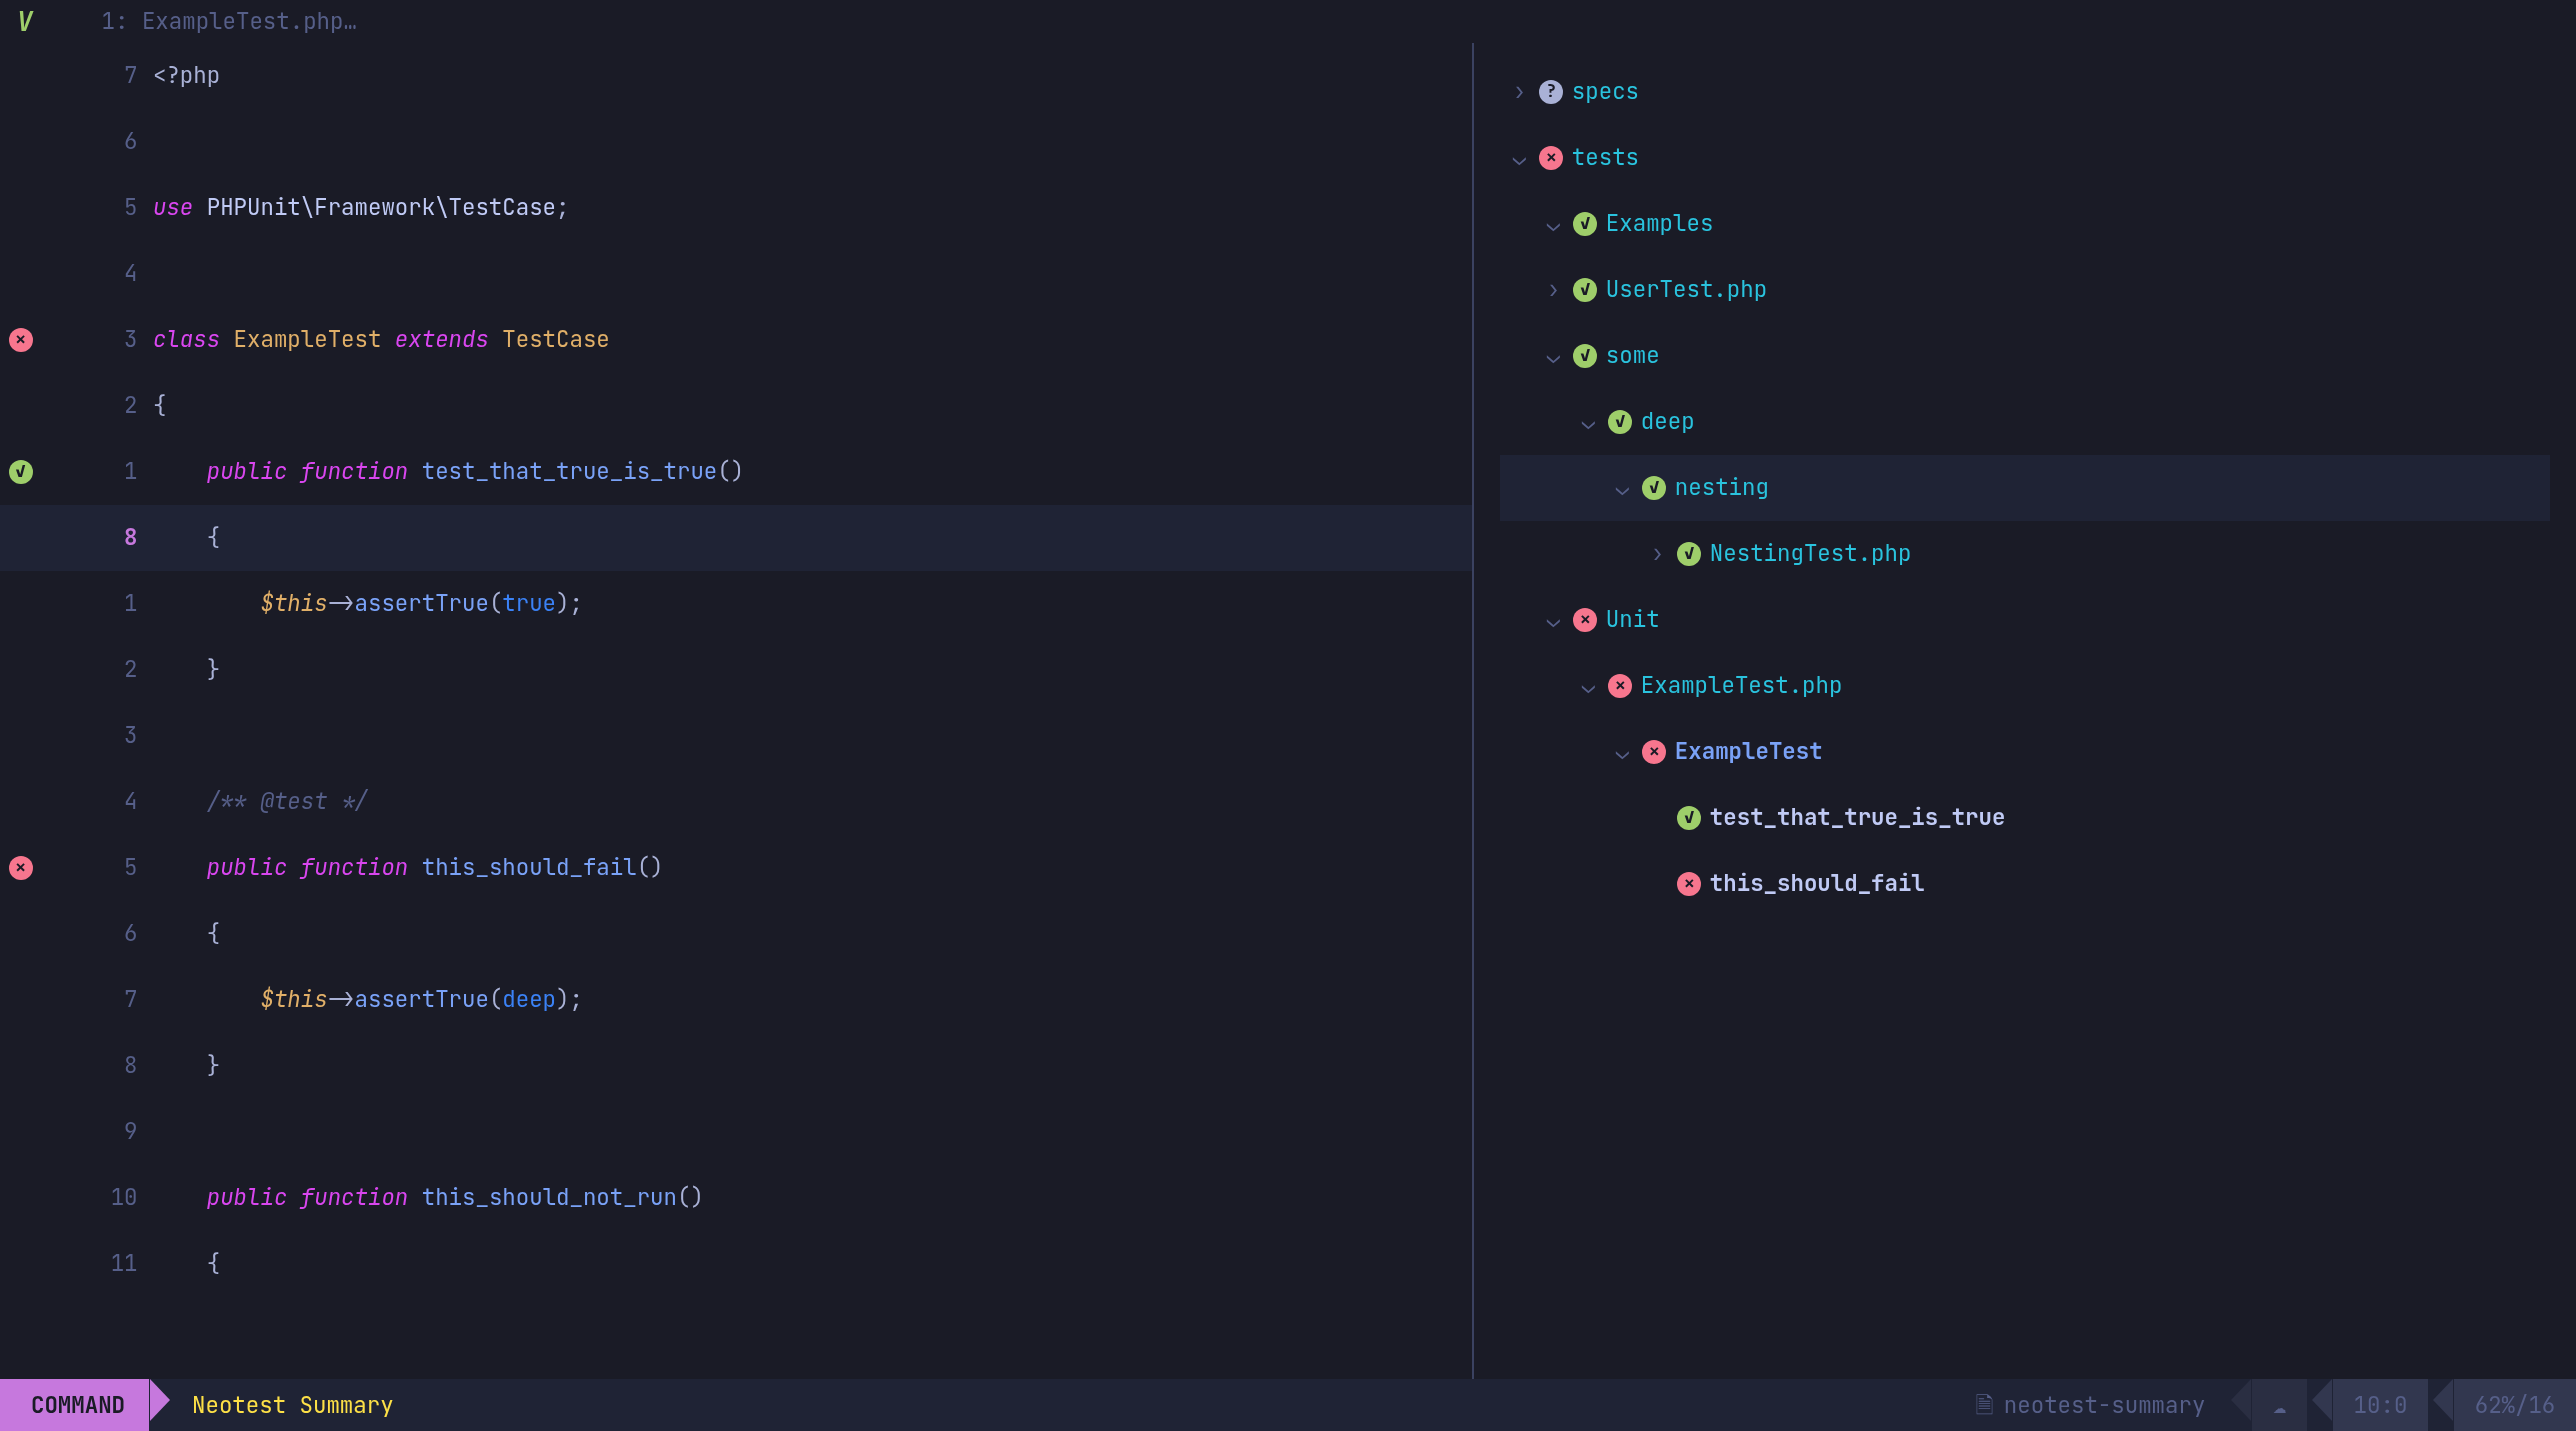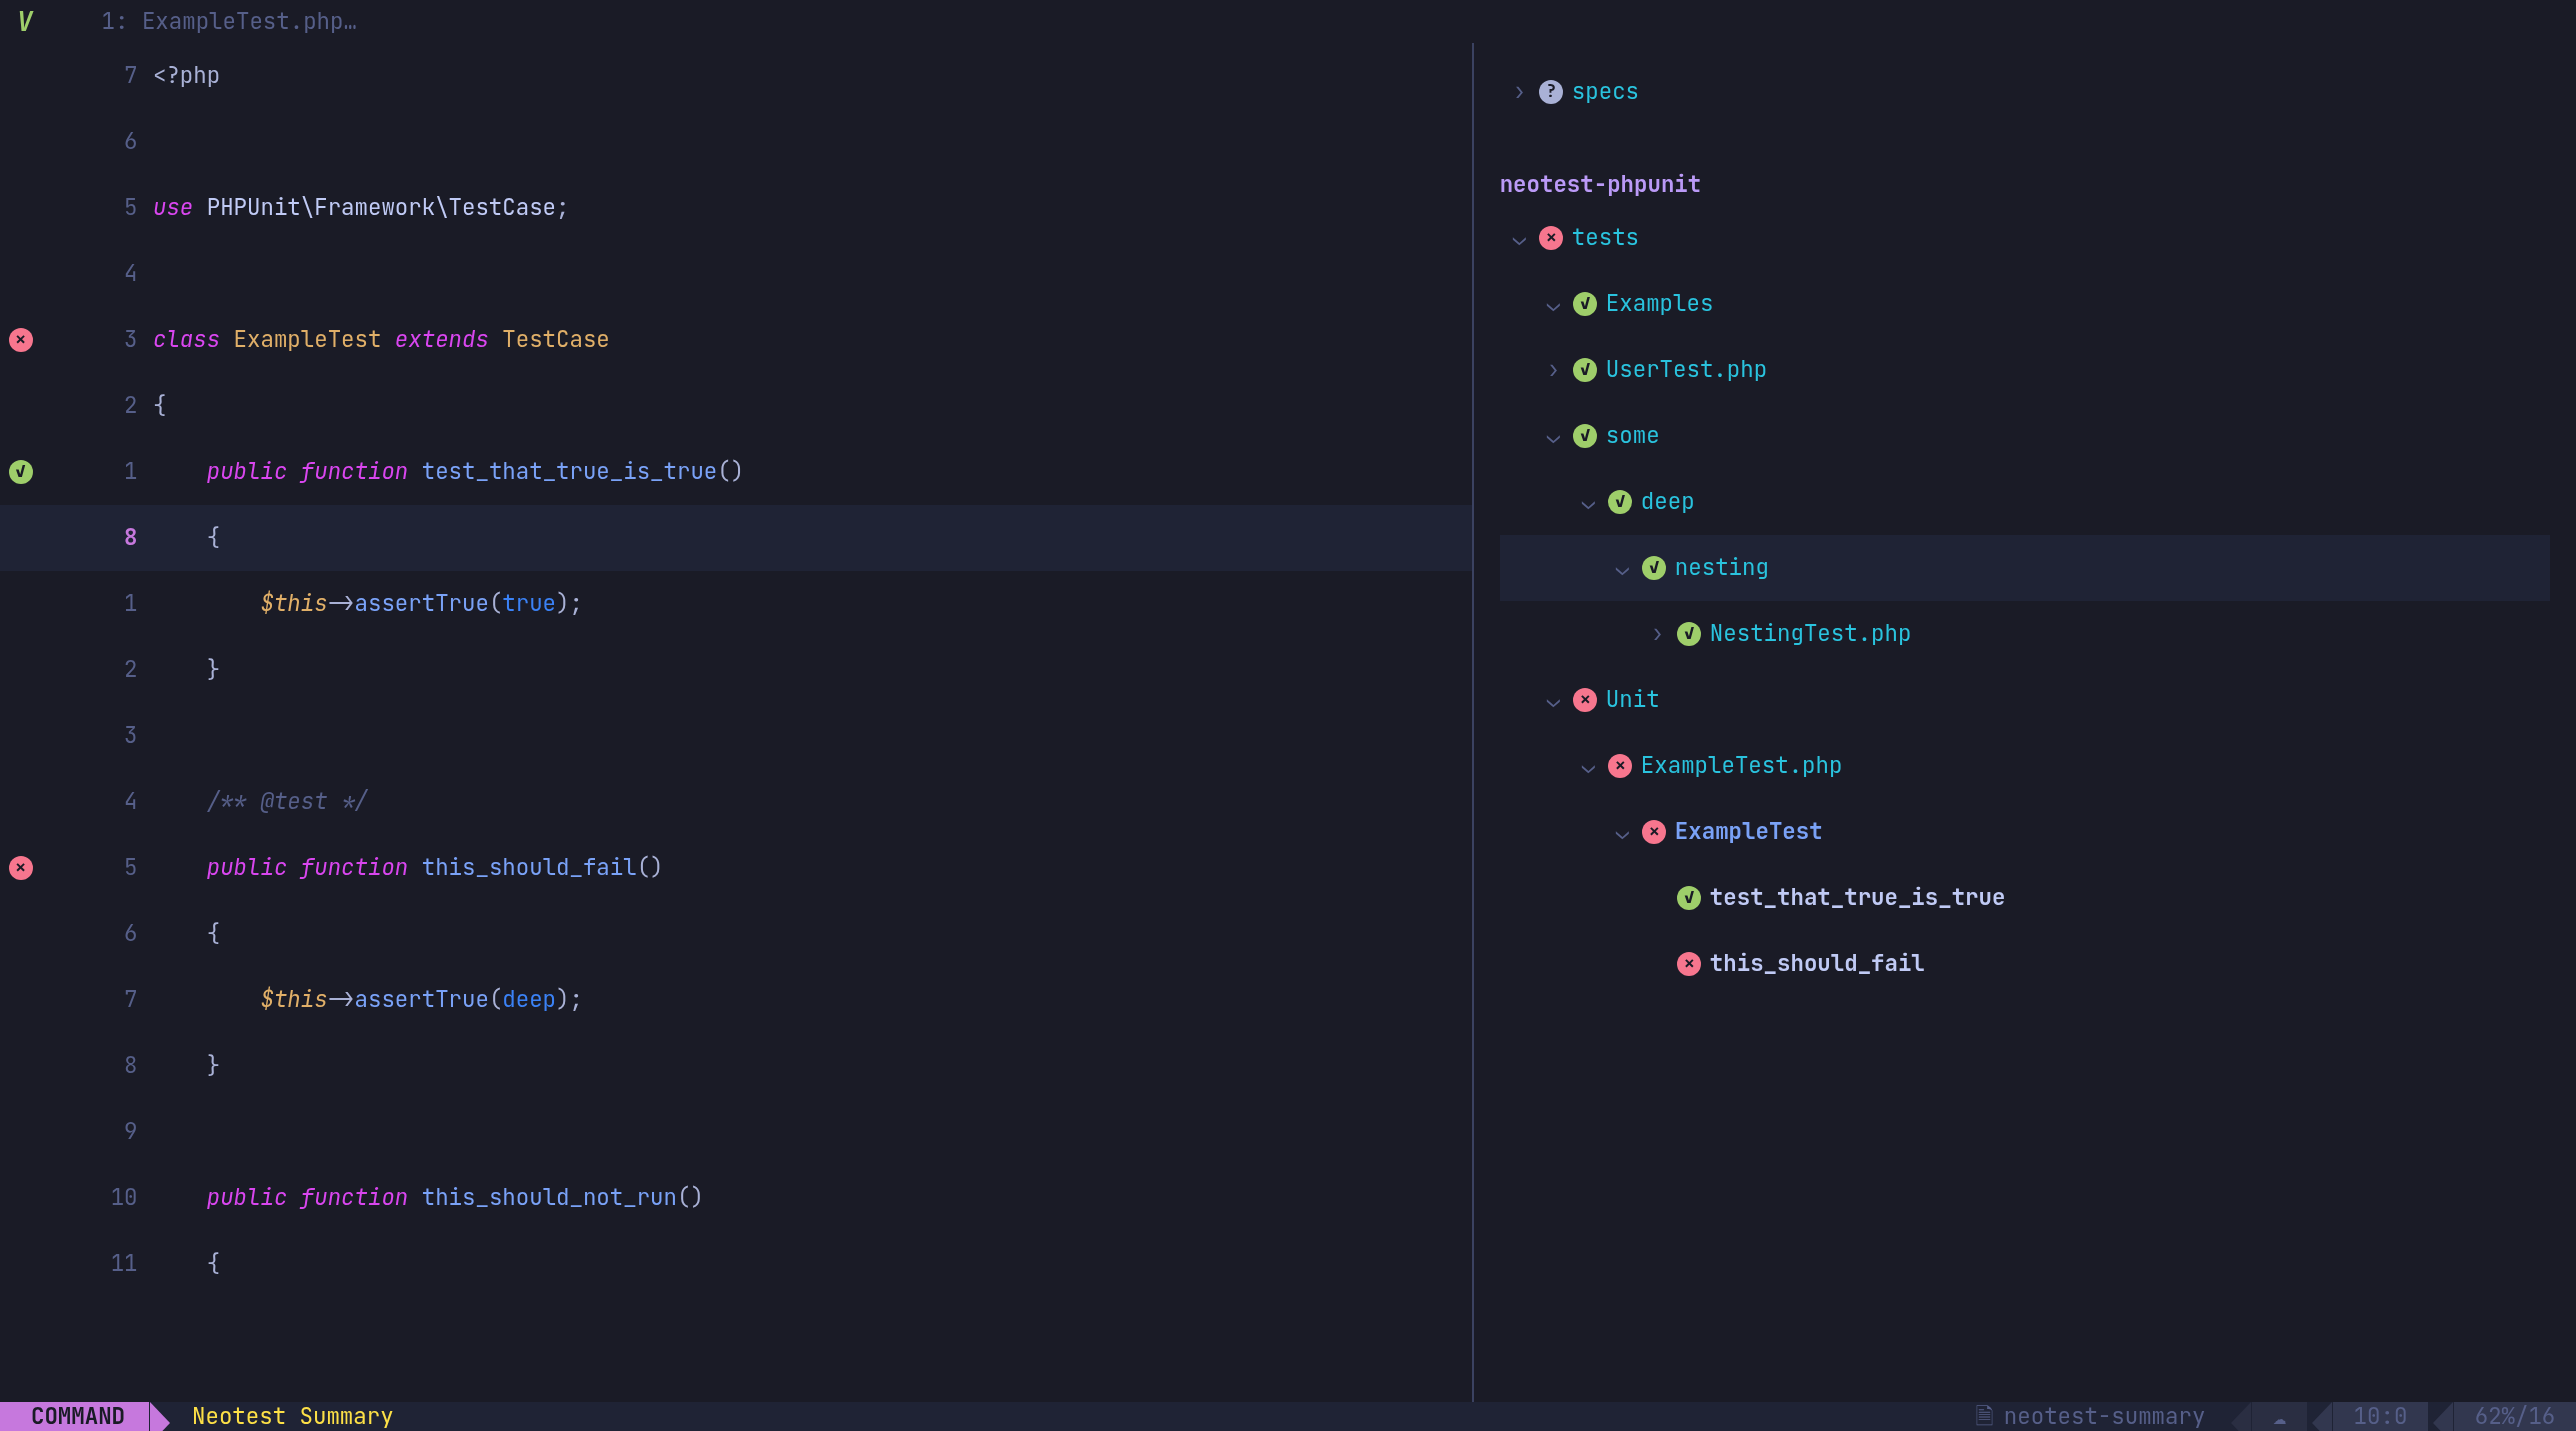--- a/index.html
+++ b/index.html
@@ -115,21 +115,21 @@
   gap: 8.6px;
 }
 .tree-row.hl { background: #1f2335; }
 .chev { color: #565f89; font-size: 22.4px; width: 22.4px; text-align: center; }
 .tree-label { color: #2ac3de; }
 .tree-label.bold { color: #7aa2f7; font-weight: bold; }
 .tree-label.white { color: #c0caf5; font-weight: bold; }
 .indent { display: inline-block; }
 
 .statusline {
-  height: 30px;
+  height: 53px;
   display: flex;
   align-items: stretch;
   background: #1f2335;
   color: #565f89;
 }
 .sl-seg {
   display: flex;
   align-items: center;
   padding: 0 20.7px;
 }
@@ -296,21 +296,20 @@
 
   <div class="splitter"></div>
 
   <div class="summary" id="summary">
       <div class="tree-row">
         <span class="indent" style="width: 0px;"></span>
         <span class="chev">›</span>
         <span class="icon-unknown">?</span>
         <span class="tree-label ">specs</span>
       </div>
-      <div class="adapter-title" style="margin-top: 43px;">neotest-phpunit</div>
       <div class="tree-row">
         <span class="indent" style="width: 0px;"></span>
         <span class="chev">⌄</span>
         <span class="icon-fail">✕</span>
         <span class="tree-label ">tests</span>
       </div>
       <div class="tree-row">
         <span class="indent" style="width: 34px;"></span>
         <span class="chev">⌄</span>
         <span class="icon-pass">✓</span>

